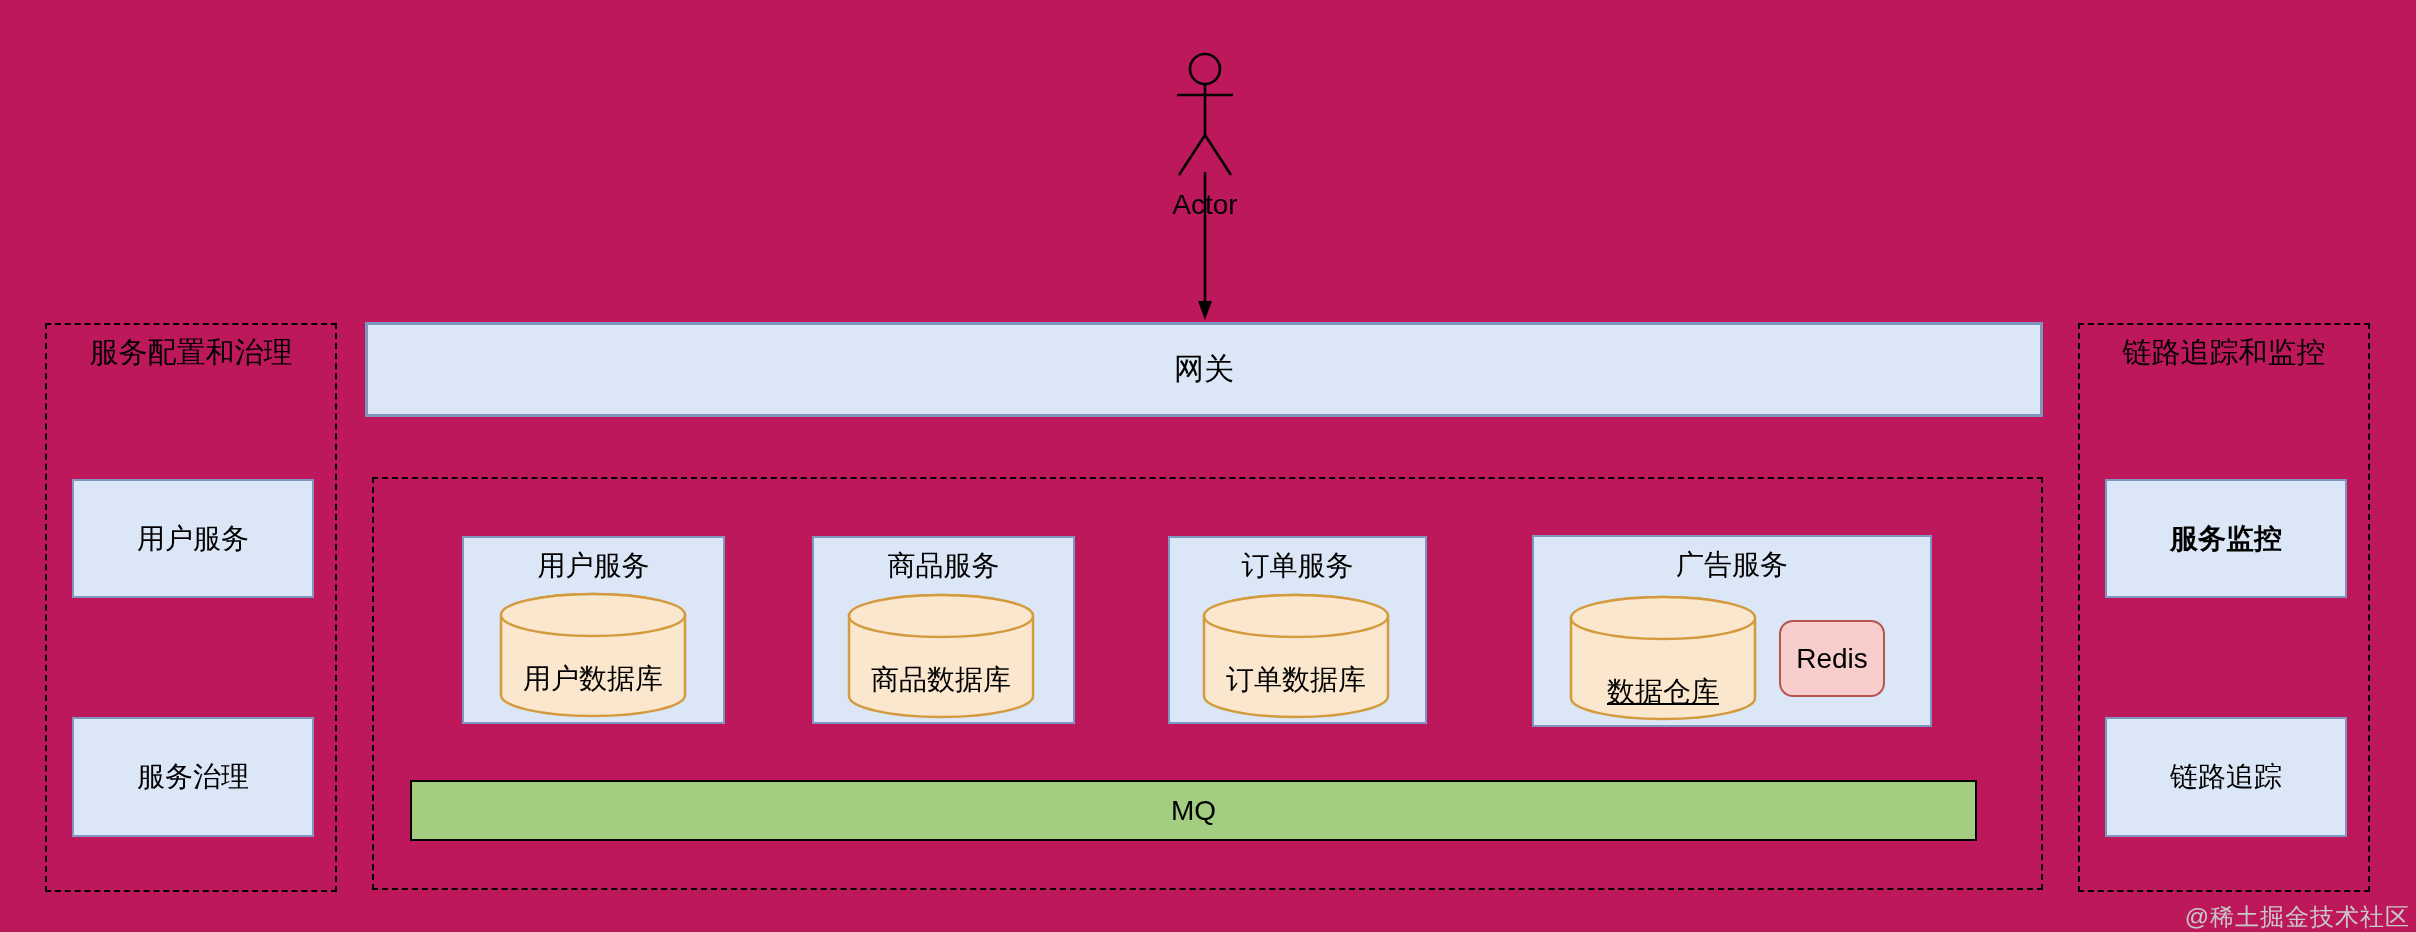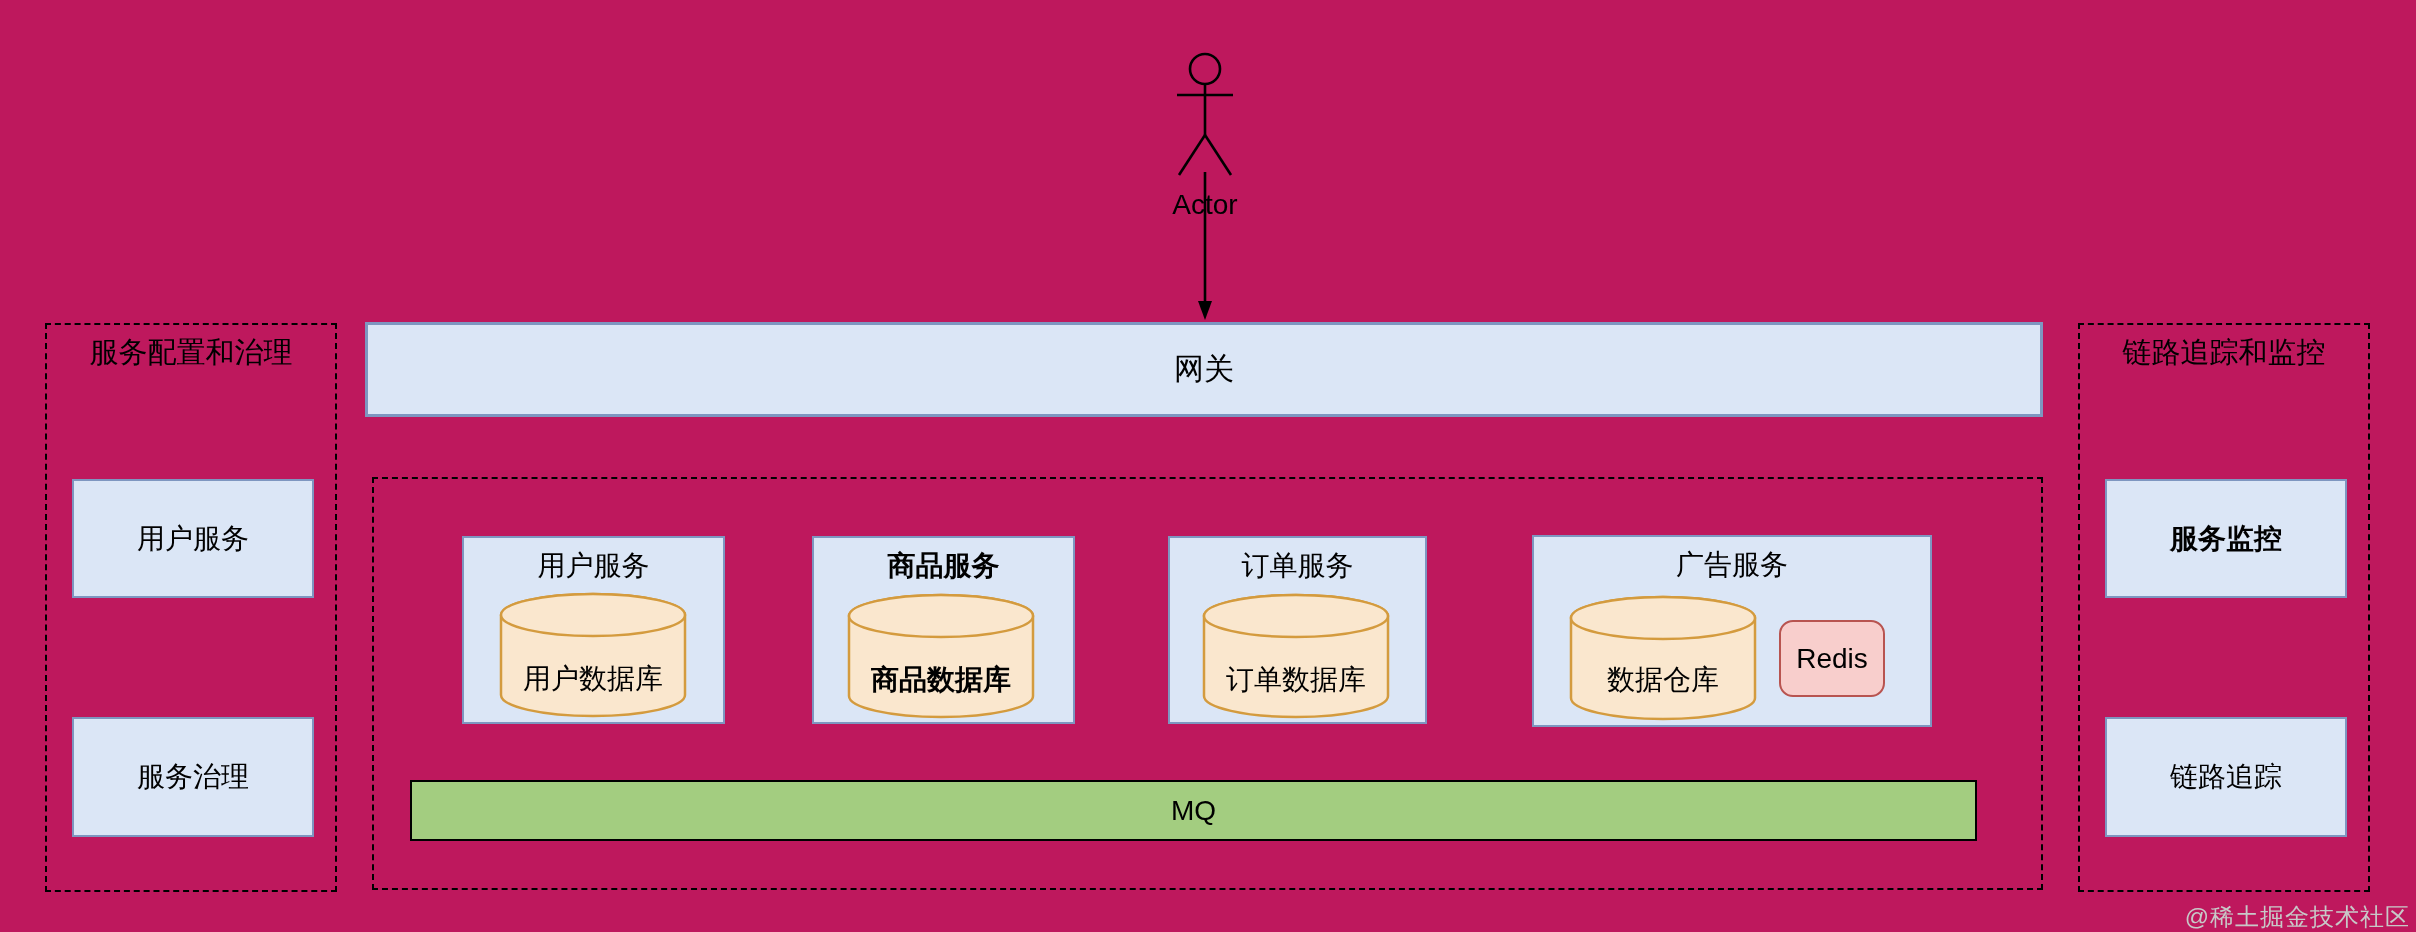--- a/index.html
+++ b/index.html
@@ -76,21 +76,21 @@
     <div class="service-title">用户服务</div>
     <svg class="cyl" style="left:35px; top:54px;" viewBox="0 0 188 126">
       <path d="M2,23 A92,21 0 0 1 186,23 L186,103 A92,21 0 0 1 2,103 Z" fill="#fae7ce" stroke="#d49b3e" stroke-width="2.5"></path>
       <ellipse cx="94" cy="23" rx="92" ry="21" fill="#fae7ce" stroke="#d49b3e" stroke-width="2.5"></ellipse>
     </svg>
     <div class="cyl-label" style="left:35px; top:54px;">
       <span>用户数据库</span>
     </div>
   </div>
 
-  <div class="abs service" style="left:812px; top:536px; width:263px; height:188px;font-weight:bold;">
+  <div class="abs service" style="left:812px; top:536px; width:263px; height:188px;">
     <div class="service-title">商品服务</div>
     <svg class="cyl" style="left:33px; top:55px;" viewBox="0 0 188 126">
       <path d="M2,23 A92,21 0 0 1 186,23 L186,103 A92,21 0 0 1 2,103 Z" fill="#fae7ce" stroke="#d49b3e" stroke-width="2.5"></path>
       <ellipse cx="94" cy="23" rx="92" ry="21" fill="#fae7ce" stroke="#d49b3e" stroke-width="2.5"></ellipse>
     </svg>
     <div class="cyl-label" style="left:33px; top:55px;">
       <span>商品数据库</span>
     </div>
   </div>
 
@@ -104,21 +104,21 @@
       <span>订单数据库</span>
     </div>
   </div>
 
   <div class="abs service" style="left:1532px; top:535px; width:400px; height:192px;">
     <div class="service-title">广告服务</div>
     <svg class="cyl" style="left:35px; top:58px;" viewBox="0 0 188 126">
       <path d="M2,23 A92,21 0 0 1 186,23 L186,103 A92,21 0 0 1 2,103 Z" fill="#fae7ce" stroke="#d49b3e" stroke-width="2.5"></path>
       <ellipse cx="94" cy="23" rx="92" ry="21" fill="#fae7ce" stroke="#d49b3e" stroke-width="2.5"></ellipse>
     </svg>
-    <div class="cyl-label" style="left:35px; top:56px;">
+    <div class="cyl-label" style="left:35px; top:68px;text-decoration:underline;">
       <span>数据仓库</span>
     </div>
     <div class="redis flexc">
       <span>Redis</span>
     </div>
   </div>
 
   <div class="abs flexc mq">
     <span>MQ</span>
   </div>

